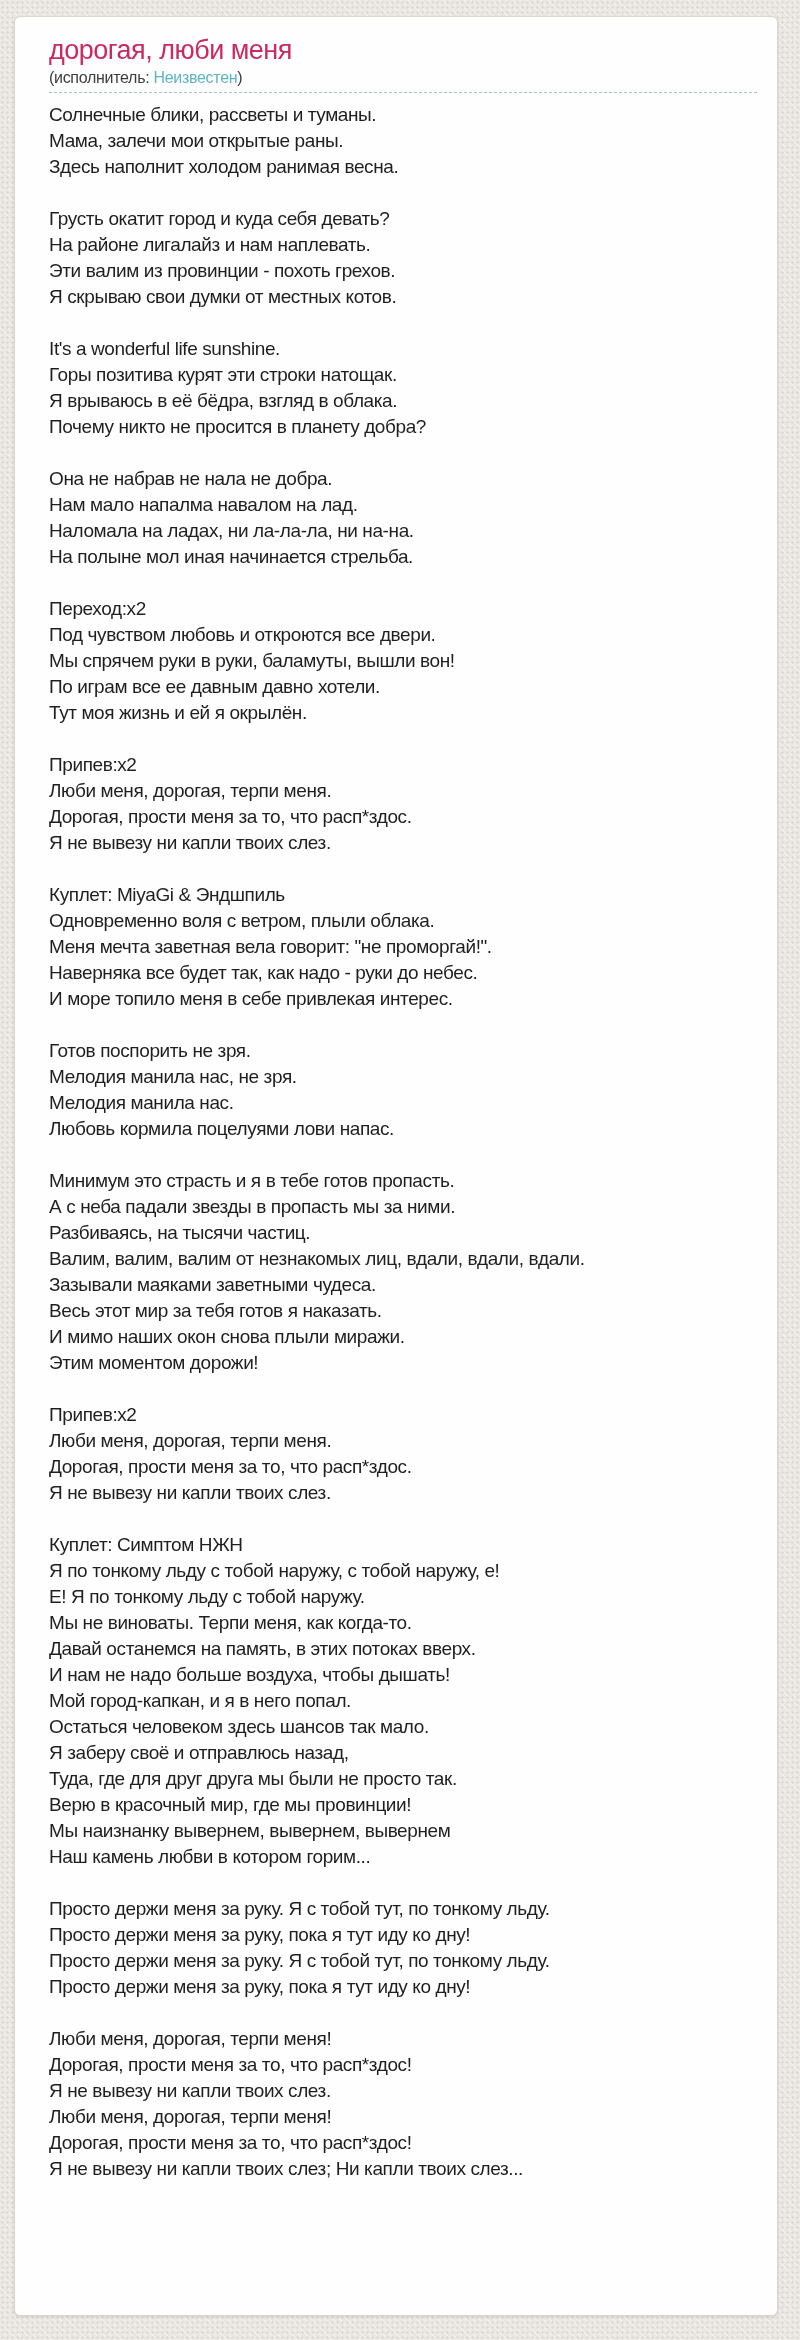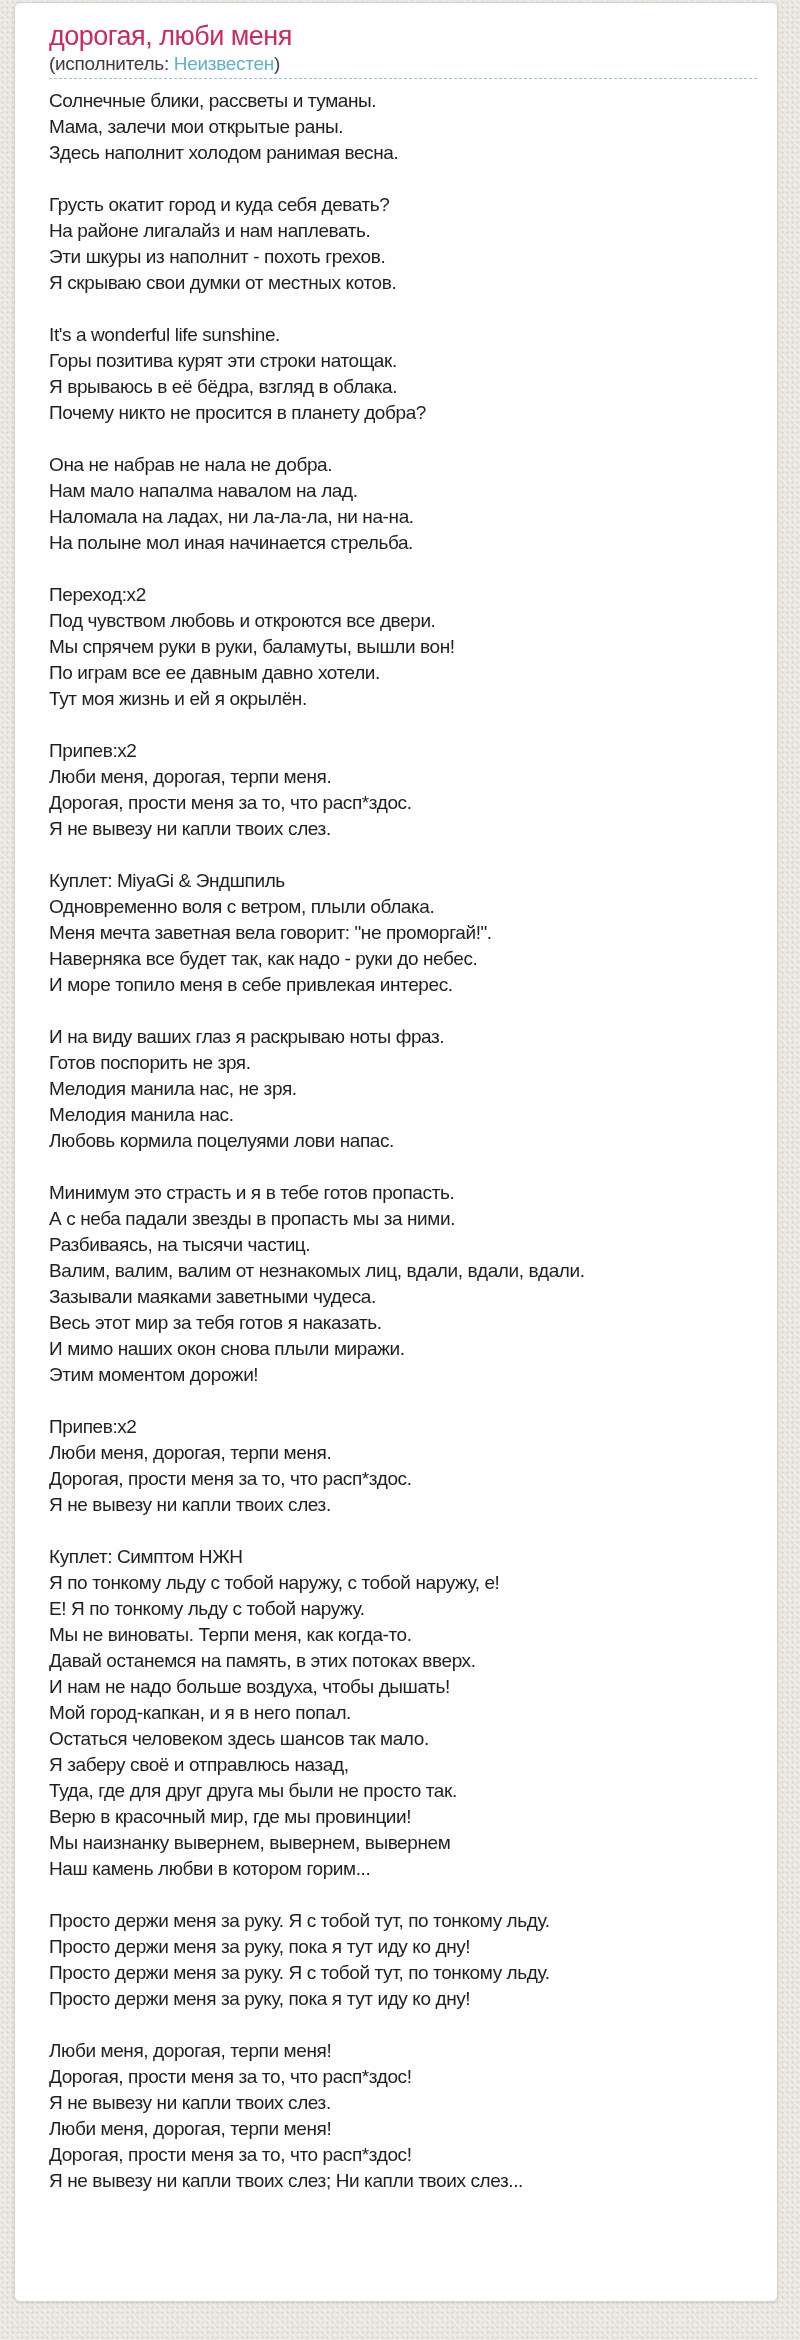--- a/index.html
+++ b/index.html
@@ -20,37 +20,37 @@
     font-family:"Liberation Sans", sans-serif;
     background-color:var(--page-bg);
     background-image:
       radial-gradient(var(--page-dot) 1px, transparent 1.2px),
       repeating-linear-gradient(45deg, rgba(255,255,255,.35) 0 2px, transparent 2px 5px);
     background-size:5px 5px, 7px 7px;
     overflow:hidden;
   }
   .card{
     position:absolute;
-    left:14px; top:2px;
+    left:14px; top:16px;
     width:764px; height:2300px;
     background:var(--card-bg);
     border:1px solid var(--card-border);
     border-radius:6px;
     box-shadow:0 1px 3px rgba(0,0,0,.10);
     padding:16px 20px 0 34px;
   }
   .song-title{
     font-size:27px;
     font-weight:normal;
     letter-spacing:-0.5px;
     line-height:34px;
     color:var(--title-color);
   }
   .artist-line{
-    font-size:19px;
+    font-size:16px;
     letter-spacing:-0.3px;
     line-height:22px;
     color:var(--artist-text);
   }
   .artist-line a{
     color:var(--link-color);
     text-decoration:none;
     cursor:pointer;
   }
   .header{
@@ -81,21 +81,21 @@
   </div>
   <div class="lyrics">
       <div class="stanza">
         <div class="line">Солнечные блики, рассветы и туманы.</div>
         <div class="line">Мама, залечи мои открытые раны.</div>
         <div class="line">Здесь наполнит холодом ранимая весна.</div>
       </div>
       <div class="stanza">
         <div class="line">Грусть окатит город и куда себя девать?</div>
         <div class="line">На районе лигалайз и нам наплевать.</div>
-        <div class="line">Эти шкуры из наполнит - похоть грехов.</div>
+        <div class="line">Эти валим из провинции - похоть грехов.</div>
         <div class="line">Я скрываю свои думки от местных котов.</div>
       </div>
       <div class="stanza">
         <div class="line">It's a wonderful life sunshine.</div>
         <div class="line">Горы позитива курят эти строки натощак.</div>
         <div class="line">Я врываюсь в её бёдра, взгляд в облака.</div>
         <div class="line">Почему никто не просится в планету добра?</div>
       </div>
       <div class="stanza">
         <div class="line">Она не набрав не нала не добра.</div>
@@ -117,21 +117,20 @@
         <div class="line">Я не вывезу ни капли твоих слез.</div>
       </div>
       <div class="stanza">
         <div class="line">Куплет: MiyaGi &amp; Эндшпиль</div>
         <div class="line">Одновременно воля с ветром, плыли облака.</div>
         <div class="line">Меня мечта заветная вела говорит: "не проморгай!".</div>
         <div class="line">Наверняка все будет так, как надо - руки до небес.</div>
         <div class="line">И море топило меня в себе привлекая интерес.</div>
       </div>
       <div class="stanza">
-        <div class="line">И на виду ваших глаз я раскрываю ноты фраз.</div>
         <div class="line">Готов поспорить не зря.</div>
         <div class="line">Мелодия манила нас, не зря.</div>
         <div class="line">Мелодия манила нас.</div>
         <div class="line">Любовь кормила поцелуями лови напас.</div>
       </div>
       <div class="stanza">
         <div class="line">Минимум это страсть и я в тебе готов пропасть.</div>
         <div class="line">А с неба падали звезды в пропасть мы за ними.</div>
         <div class="line">Разбиваясь, на тысячи частиц.</div>
         <div class="line">Валим, валим, валим от незнакомых лиц, вдали, вдали, вдали.</div>

